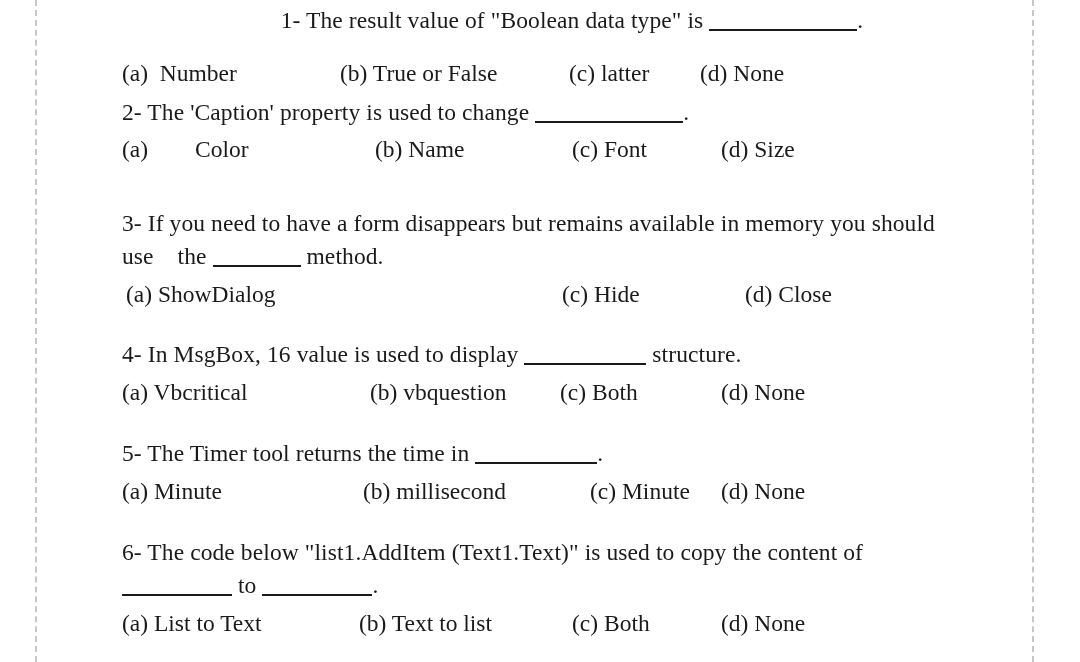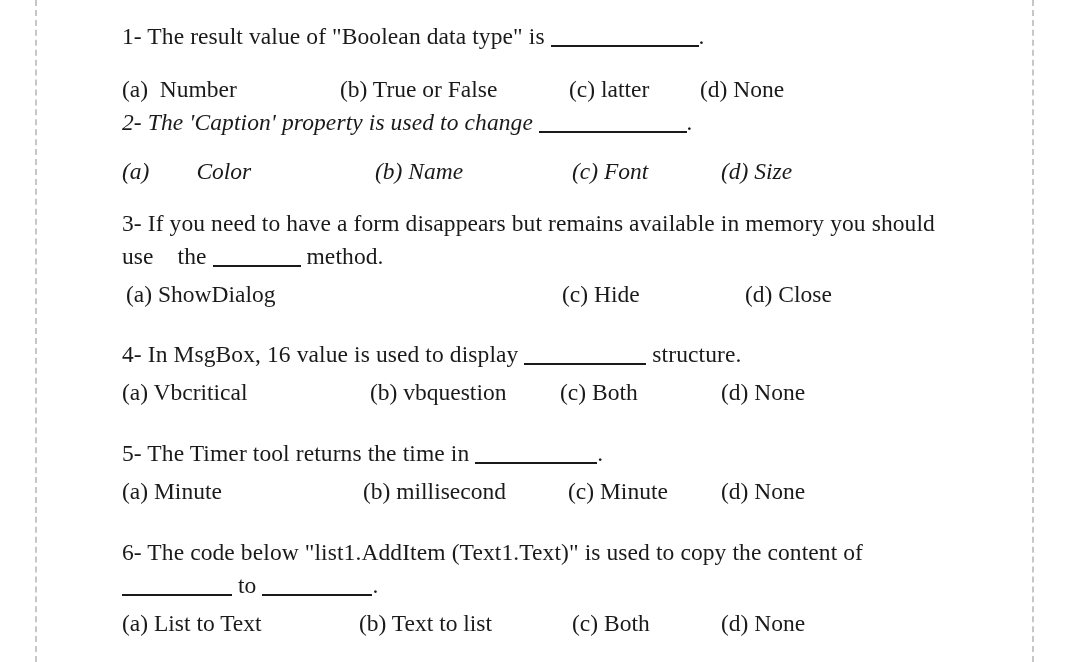--- a/index.html
+++ b/index.html
@@ -69,33 +69,33 @@
   }
 </style>
 </head>
 <body>
 
 <div class="page">
 
   <div class="scan-edge left"></div>
   <div class="scan-edge right"></div>
 
-  <div class="q-block" style="top:20px;">
+  <div class="q-block" style="top:4px;text-align:center;">
     <div class="q-line"><span>1- The result value of "Boolean data type" is </span><span class="blank" style="width:148px;"></span><span>.</span></div>
     <div class="options" style="margin-top:20px;">
       <div class="opt" style="left:0px;"><span>(a)</span><span>  Number</span></div>
       <div class="opt" style="left:218px;"><span>(b)</span><span> True or False</span></div>
       <div class="opt" style="left:447px;"><span>(c)</span><span> latter</span></div>
       <div class="opt" style="left:578px;"><span>(d)</span><span> None</span></div>
     </div>
   </div>
 
-  <div class="q-block" style="top:106px;font-style:italic;">
+  <div class="q-block" style="top:96px;">
     <div class="q-line"><span>2- The 'Caption' property is used to change </span><span class="blank" style="width:148px;"></span><span>.</span></div>
-    <div class="options" style="margin-top:16px;">
+    <div class="options" style="margin-top:4px;">
       <div class="opt" style="left:0px;"><span>(a)</span><span>        Color</span></div>
       <div class="opt" style="left:253px;"><span>(b)</span><span> Name</span></div>
       <div class="opt" style="left:450px;"><span>(c)</span><span> Font</span></div>
       <div class="opt" style="left:599px;"><span>(d)</span><span> Size</span></div>
     </div>
   </div>
 
   <div class="q-block" style="top:207px;">
     <div class="q-line">3- If you need to have a form disappears but remains available in memory you should</div>
     <div class="q-line"><span>use    the </span><span class="blank" style="width:88px;"></span><span> method.</span></div>
@@ -114,21 +114,21 @@
       <div class="opt" style="left:438px;"><span>(c)</span><span> Both</span></div>
       <div class="opt" style="left:599px;"><span>(d)</span><span> None</span></div>
     </div>
   </div>
 
   <div class="q-block" style="top:437px;">
     <div class="q-line"><span>5- The Timer tool returns the time in </span><span class="blank" style="width:122px;"></span><span>.</span></div>
     <div class="options" style="margin-top:5px;">
       <div class="opt" style="left:0px;"><span>(a)</span><span> Minute</span></div>
       <div class="opt" style="left:241px;"><span>(b)</span><span> millisecond</span></div>
-      <div class="opt" style="left:446px;"><span>(c)</span><span> Minute</span></div>
+      <div class="opt" style="left:468px;"><span>(c)</span><span> Minute</span></div>
       <div class="opt" style="left:599px;"><span>(d)</span><span> None</span></div>
     </div>
   </div>
 
   <div class="q-block" style="top:536px;">
     <div class="q-line">6- The code below "list1.AddItem (Text1.Text)" is used to copy the content of</div>
     <div class="q-line"><span class="blank" style="width:110px;"></span><span> to </span><span class="blank" style="width:110px;"></span><span>.</span></div>
     <div class="options" style="margin-top:5px;">
       <div class="opt" style="left:0px;"><span>(a)</span><span> List to Text</span></div>
       <div class="opt" style="left:237px;"><span>(b)</span><span> Text to list</span></div>

